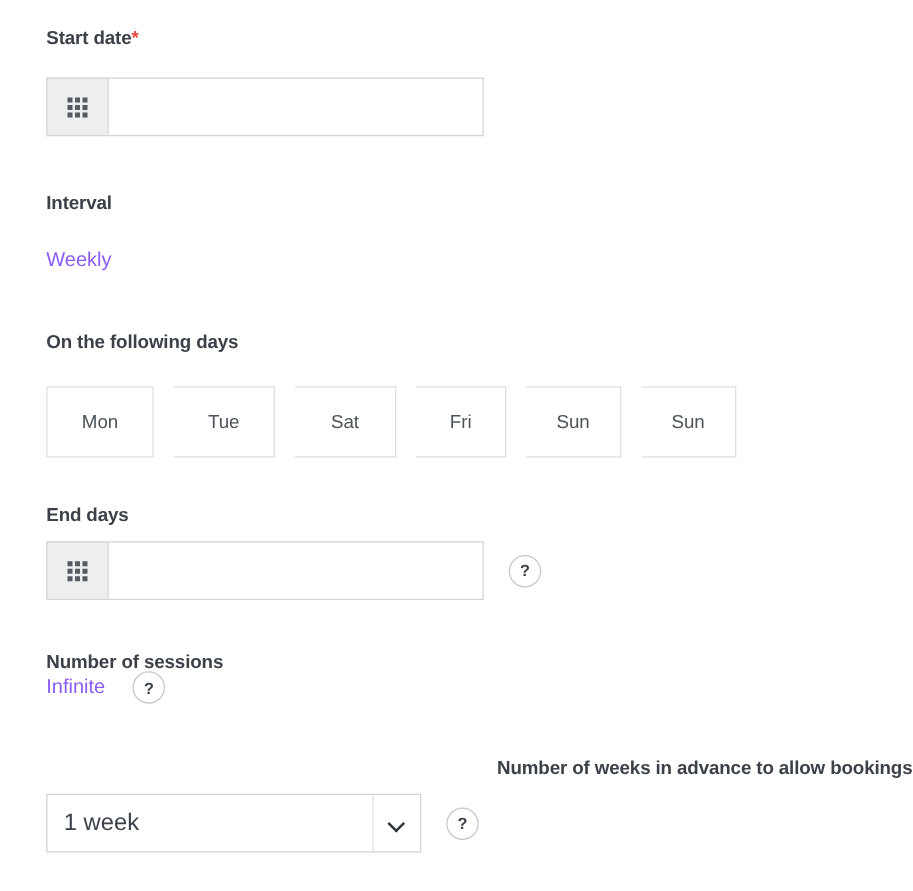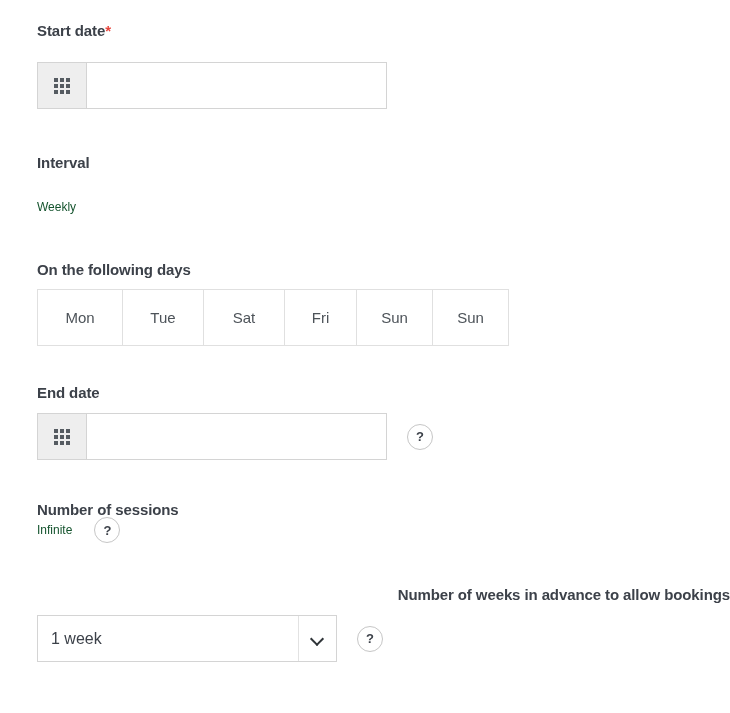--- a/index.html
+++ b/index.html
@@ -27,22 +27,22 @@
     letter-spacing: -0.1px;
     line-height: 1;
   }
   .req-star {
     color: #e8453c;
     font-weight: bold;
     font-size: 15px;
   }
 
   .static-value {
-    font-size: 12px;
-    color: #14532d;
+    font-size: 16px;
+    color: #8b5cf6;
     font-weight: normal;
     line-height: 1;
   }
 
   
   .input-group {
     display: flex;
     align-items: stretch;
     width: 350px;
     height: 47px;
@@ -100,21 +100,22 @@
   }
 
   .row-inline {
     display: flex;
     align-items: center;
   }
 
   
   .days-row {
     display: flex;
-    margin-top: 12px;
+    margin-top: 28px;
+    gap: 16px;
   }
   .day-btn {
     height: 57px;
     border: 1px solid #e0e0e0;
     border-left: none;
     background: #ffffff;
     font-family: "Liberation Sans", sans-serif;
     font-size: 15px;
     color: #4d5359;
     display: flex;
@@ -139,21 +140,21 @@
     height: 47px;
     border: 1px solid #d4d4d4;
     background: #ffffff;
     cursor: pointer;
   }
   .select-value {
     flex: 1;
     display: flex;
     align-items: center;
     padding-left: 13px;
-    font-size: 16px;
+    font-size: 19px;
     color: #3c4149;
   }
   .select-arrow {
     width: 38px;
     border-left: 1px solid #e2e2e2;
     display: flex;
     align-items: center;
     justify-content: center;
   }
   .chev {
@@ -225,21 +226,21 @@
       <button class="day-btn w-mon">Mon</button>
       <button class="day-btn w-tue">Tue</button>
       <button class="day-btn w-wed">Sat</button>
       <button class="day-btn w-fri">Fri</button>
       <button class="day-btn w-sat">Sun</button>
       <button class="day-btn w-sun">Sun</button>
     </div>
   </div>
 
   <div class="field-group sec-end">
-    <div class="field-label">End date</div>
+    <div class="field-label">End days</div>
     <div class="row-inline sec-end-input">
       <div class="input-group">
         <div class="addon-btn">
           <span class="grid-icon">
             <i></i>
               <i></i>
               <i></i>
               <i></i>
               <i></i>
               <i></i>

